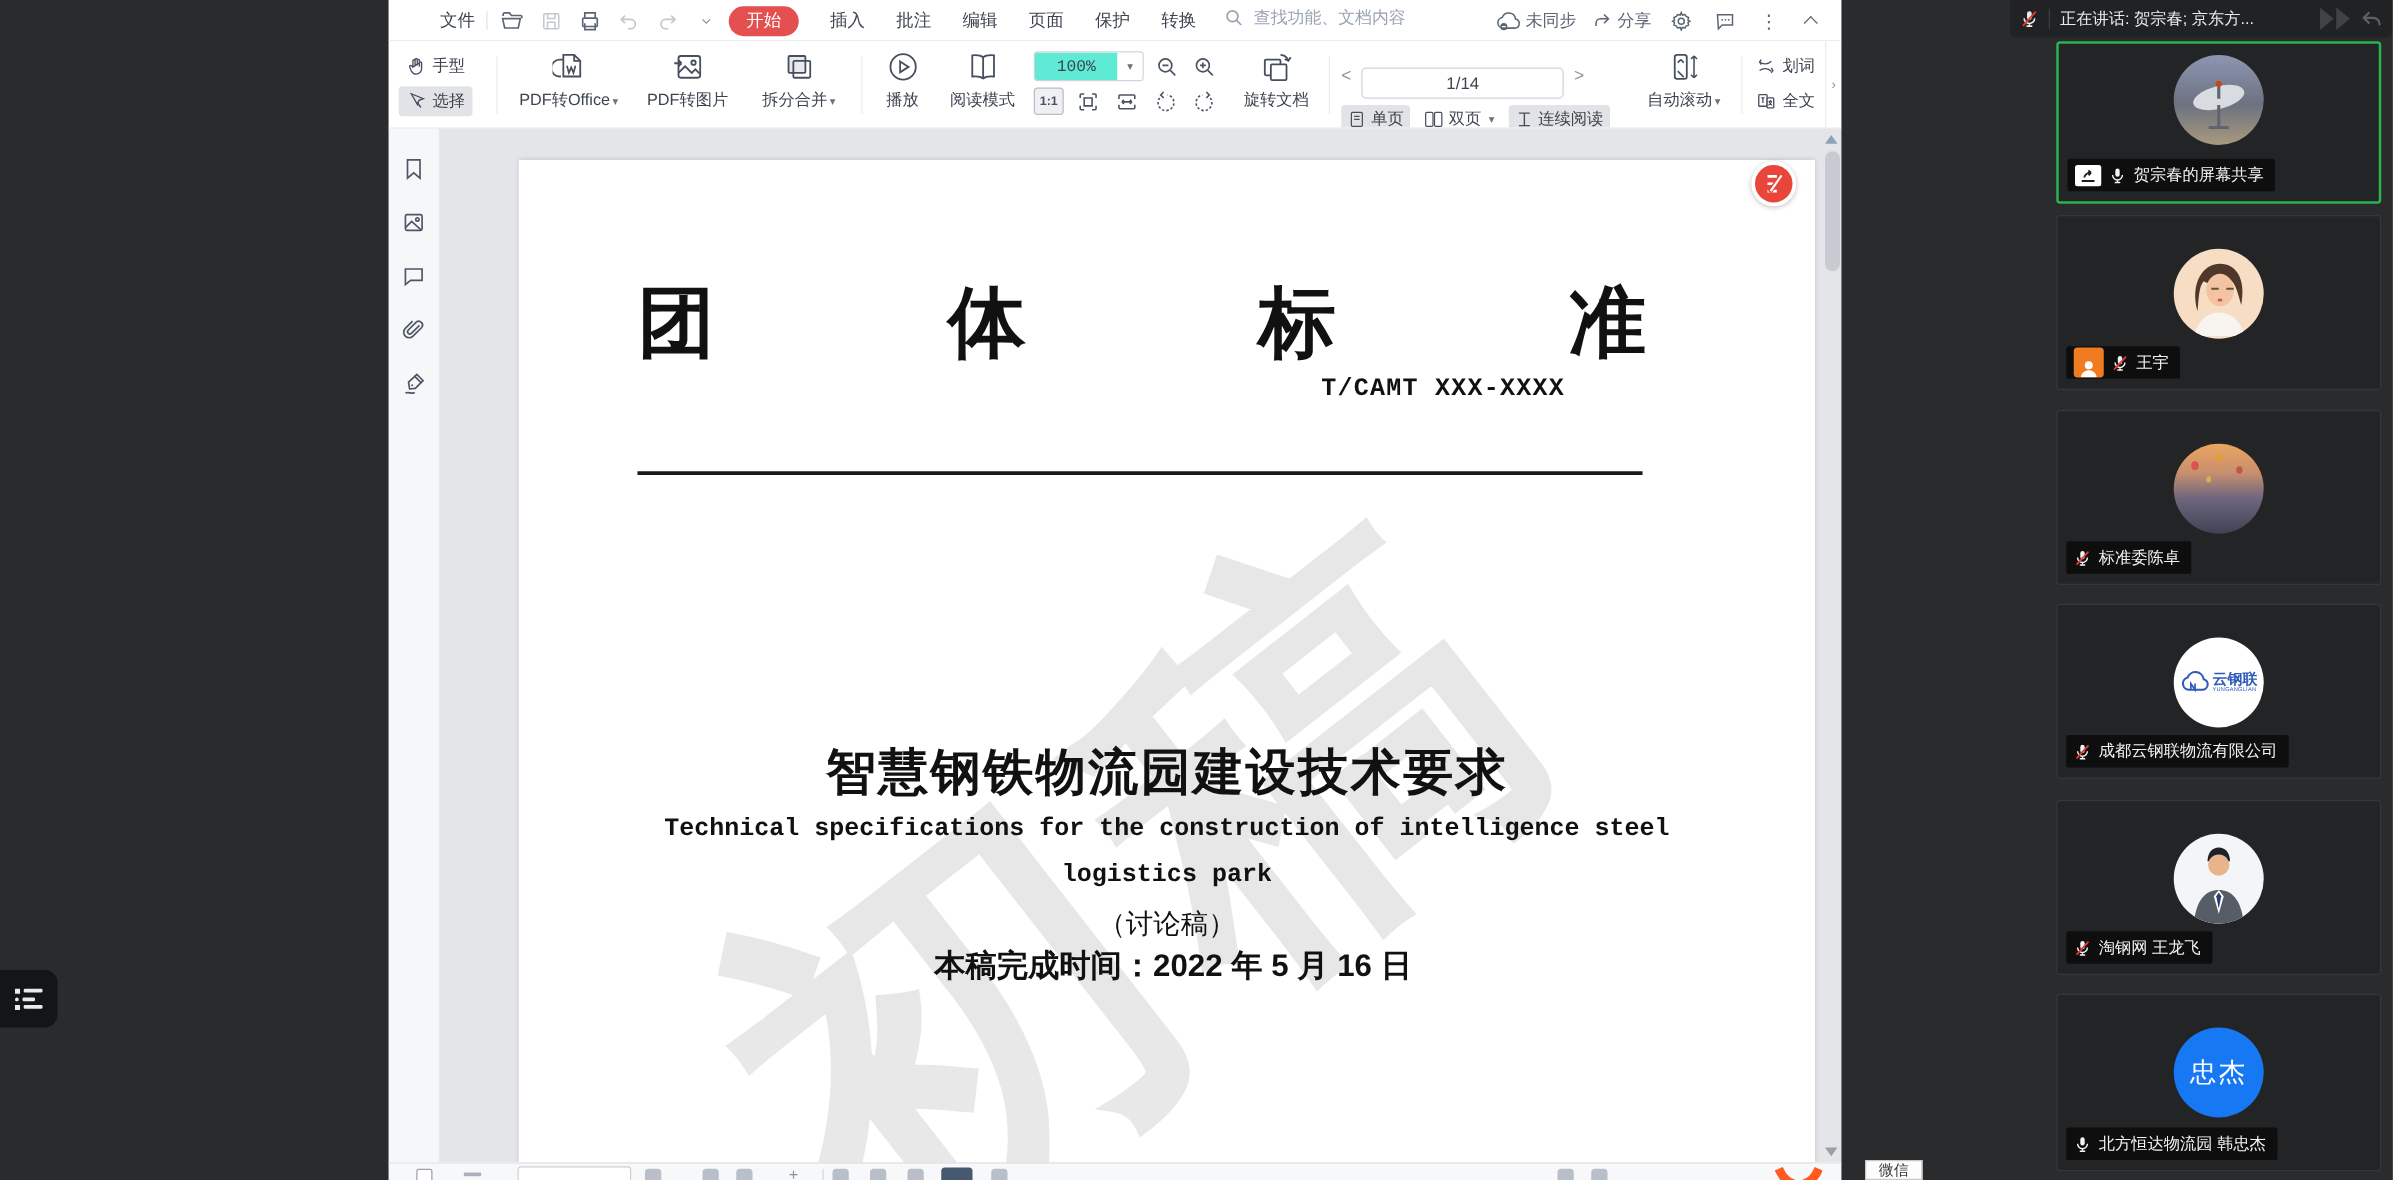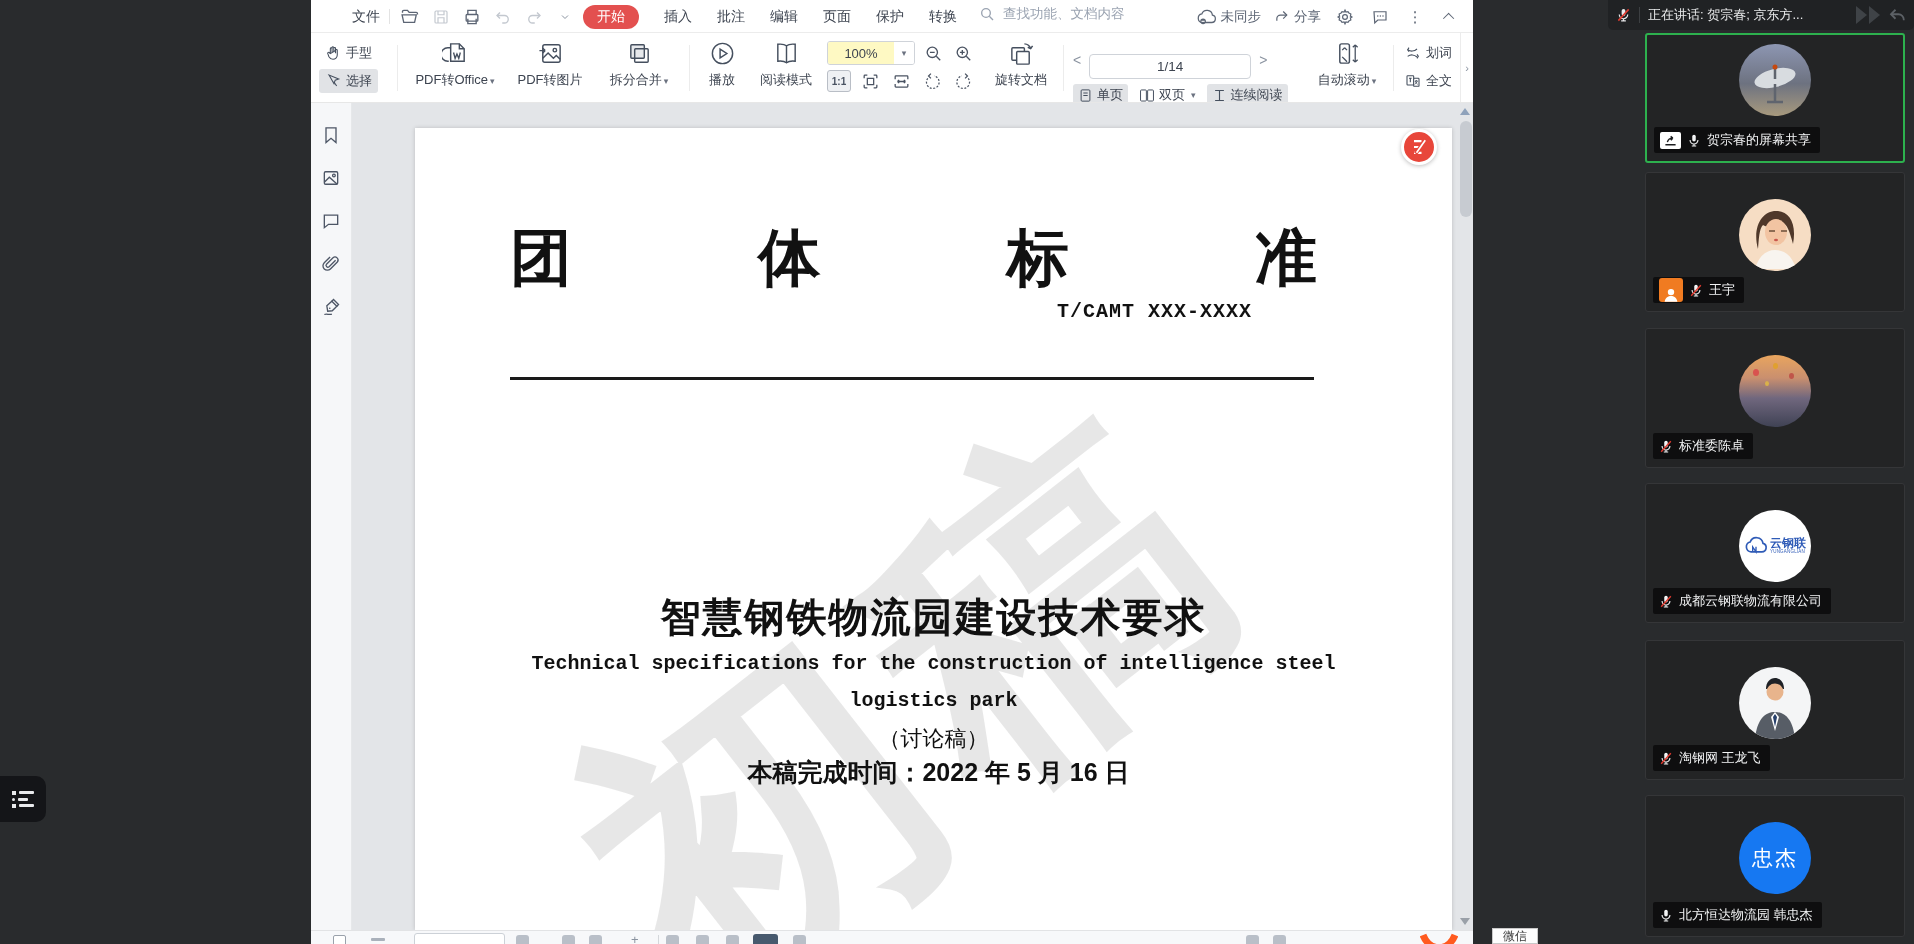--- a/index.html
+++ b/index.html
@@ -40,21 +40,21 @@
   .rsep{position:absolute;top:12px;width:1px;height:46px;background:#ececec;}
   .stackgrp{position:absolute;top:8px;display:flex;flex-direction:column;gap:4px;}
   .stackrow{display:flex;align-items:center;gap:5px;height:24px;padding:0 6px;border-radius:3px;font-size:13px;color:#3d4450;white-space:nowrap;}
   .stackrow.hl{background:#e1e3e6;}
   .bigbtn{position:absolute;top:7px;display:flex;flex-direction:column;align-items:center;font-size:13px;color:#3d4450;white-space:nowrap;}
   .bigbtn svg{margin-bottom:4px;}
   .caret{display:inline-block;margin-left:2px;font-size:9px;color:#6b7280;}
   .zoomgrp{position:absolute;left:516px;top:8px;width:152px;}
   .zrow1{display:flex;align-items:center;gap:6px;}
   .zbox{display:flex;width:88px;height:24px;border:1px solid #cfd3d9;border-radius:3px;overflow:hidden;font-size:13px;color:#3d4450;}
-  .zbox .zval{flex:1;background:#fef9c3;display:flex;align-items:center;justify-content:center;}
+  .zbox .zval{flex:1;background:#5eead4;display:flex;align-items:center;justify-content:center;font-family:Liberation Mono, monospace;}
   .zbox .zdd{width:20px;display:flex;align-items:center;justify-content:center;color:#6b7280;font-size:9px;background:#fff;}
   .zrow2{display:flex;align-items:center;gap:7px;margin-top:5px;}
   .mini{width:24px;height:22px;display:flex;align-items:center;justify-content:center;border-radius:3px;color:#4a5362;}
   .mini.box{border:1px solid #b9bec6;background:#eef0f3;font-size:10px;font-weight:bold;}
   .pagenav{position:absolute;left:762px;top:8px;width:236px;}
   .pn1{display:flex;align-items:center;gap:8px;}
   .pn-arrow{color:#8a93a0;font-size:14px;}
   .pn-box{width:162px;height:25px;border:1px solid #cfd3d9;border-radius:4px;display:flex;align-items:center;justify-content:center;font-size:13.5px;color:#3d4450;margin-top:13px;}
   .pn2{display:flex;align-items:center;gap:6px;margin-top:5px;font-size:13px;color:#3d4450;}
   .pn2 .opt{display:flex;align-items:center;gap:4px;padding:2px 5px;border-radius:3px;white-space:nowrap;}

